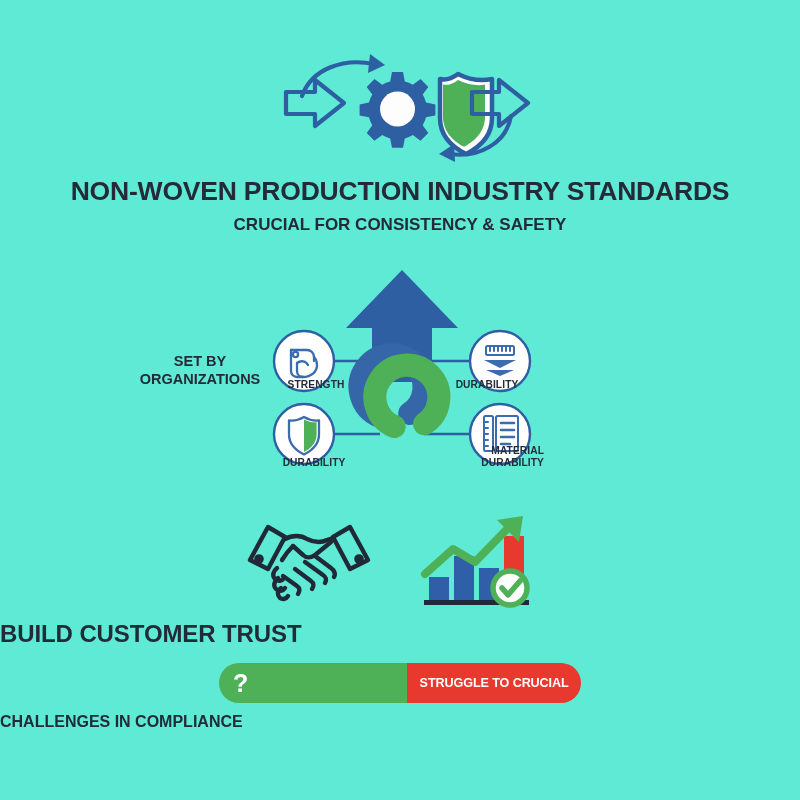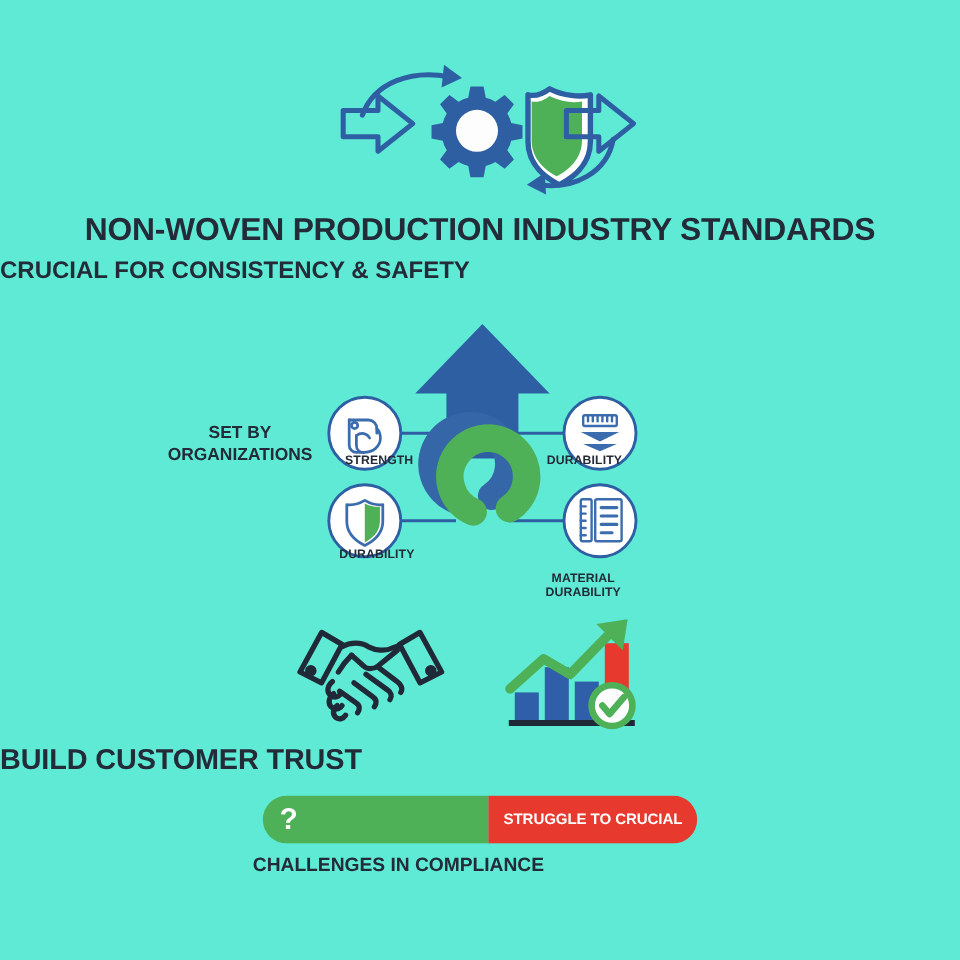--- a/index.html
+++ b/index.html
@@ -41,22 +41,22 @@
     font-weight: bold;
     letter-spacing: -0.2px;
     color: #232b39;
     font-family: "Liberation Sans", sans-serif;
   }
   .subtitle {
     position: absolute;
     left: 0;
     top: 215px;
     width: 800px;
-    text-align: left;
-    font-size: 20px;
+    text-align: center;
+    font-size: 17px;
     font-weight: bold;
     letter-spacing: 0px;
     color: #232b39;
     font-family: "Liberation Sans", sans-serif;
   }
 
   
   .diagram {
     position: absolute;
     left: 262px;
@@ -90,21 +90,21 @@
     font-weight: bold;
     color: #232b39;
     text-align: center;
     letter-spacing: 0.1px;
     line-height: 1.22;
     font-family: "Liberation Sans", sans-serif;
   }
   .nl-strength   { left: 258px; top: 379px; width: 116px; }
   .nl-durability { left: 429px; top: 379px; width: 116px; }
   .nl-shield     { left: 256px; top: 457px; width: 116px; }
-  .nl-material   { left: 428px; top: 477px; width: 116px; }
+  .nl-material   { left: 428px; top: 445px; width: 116px; text-align: right; }
 
   
   .trust-icons {
     position: absolute;
     left: 235px;
     top: 512px;
     width: 320px;
     height: 100px;
   }
   .trust-title {
@@ -169,21 +169,20 @@
     font-size: 12.6px;
     font-weight: bold;
     letter-spacing: -0.1px;
     font-family: "Liberation Sans", sans-serif;
   }
   .challenges {
     position: absolute;
     left: 0;
     top: 713px;
     width: 664px;
-    text-align: center;
     font-size: 16px;
     font-weight: bold;
     color: #232b39;
     font-family: "Liberation Sans", sans-serif;
   }
 </style>
 </head>
 <body>
 
 <div class="canvas">

